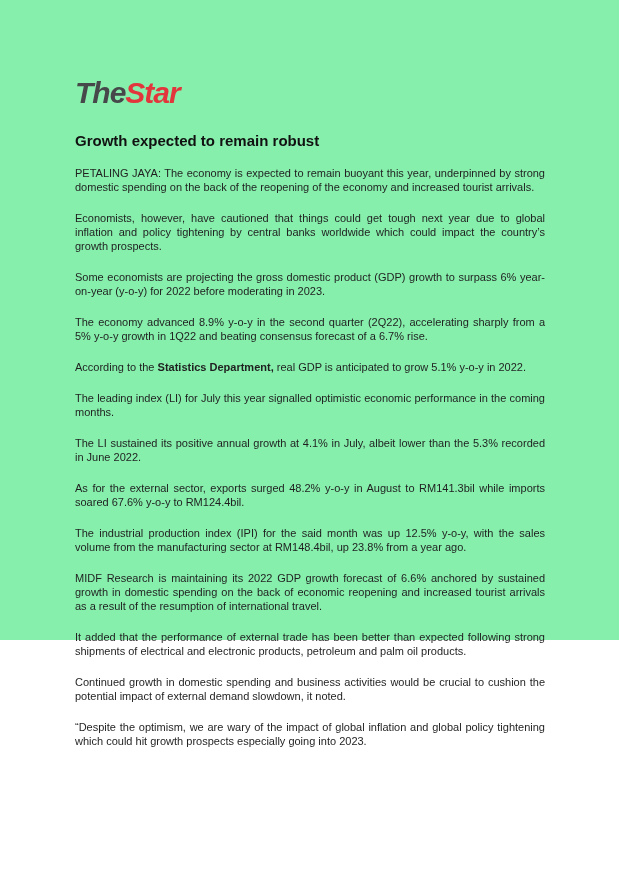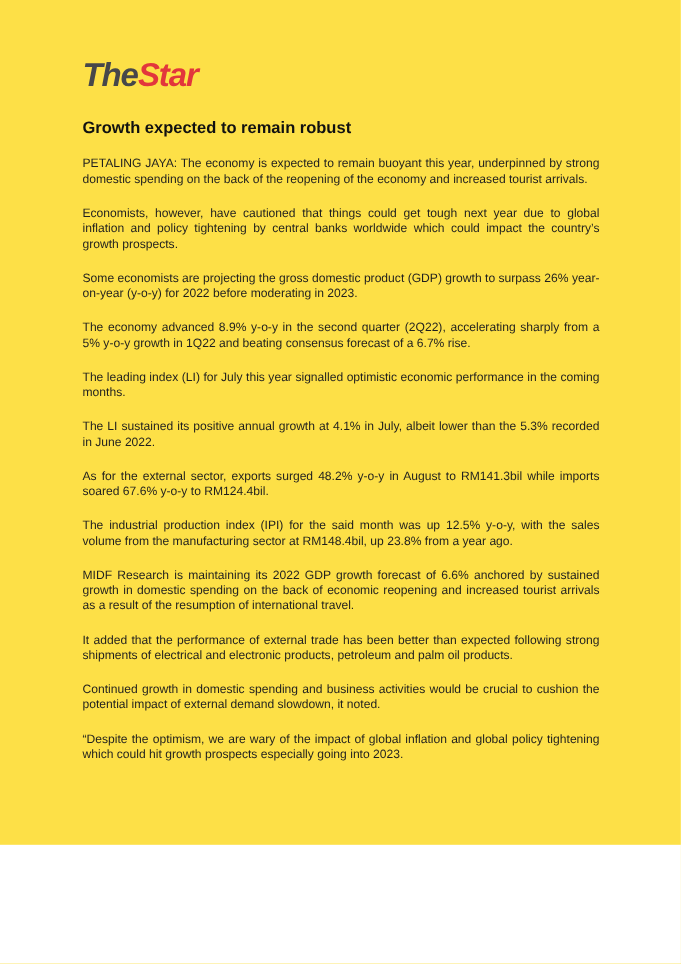--- a/index.html
+++ b/index.html
@@ -7,23 +7,23 @@
     width: 619px;
     height: 876px;
     background: #ffffff;
     font-family: "Liberation Sans", sans-serif;
     color: #1a1a1a;
     overflow: hidden;
   }
   .page {
     box-sizing: border-box;
     width: 619px;
-    height: 768px;
-    padding: 54px 74px 0 75px;
-    background: #fde047;
+    height: 640px;
+    padding: 78px 74px 0 75px;
+    background: #86efac;
   }
   .logo {
     font-style: italic;
     font-size: 30px;
     letter-spacing: -1px;
     line-height: 1;
     margin-bottom: 24px;
     white-space: nowrap;
   }
   .logo .logo-the {
@@ -56,22 +56,23 @@
 
   <div class="logo">
     <span class="logo-the">The</span><span class="logo-star">Star</span>
   </div>
 
   <h1 class="headline">Growth expected to remain robust</h1>
 
   <div class="article">
     <p><span>PETALING JAYA: The economy is expected to remain buoyant this year, underpinned by strong domestic spending on the back of the reopening of the economy and increased tourist arrivals.</span><span class="seg-bold"></span><span></span></p>
     <p><span>Economists, however, have cautioned that things could get tough next year due to global inflation and policy tightening by central banks worldwide which could impact the country’s growth prospects.</span><span class="seg-bold"></span><span></span></p>
-    <p><span>Some economists are projecting the gross domestic product (GDP) growth to surpass 26% year-on-year (y-o-y) for 2022 before moderating in 2023.</span><span class="seg-bold"></span><span></span></p>
+    <p><span>Some economists are projecting the gross domestic product (GDP) growth to surpass 6% year-on-year (y-o-y) for 2022 before moderating in 2023.</span><span class="seg-bold"></span><span></span></p>
     <p><span>The economy advanced 8.9% y-o-y in the second quarter (2Q22), accelerating sharply from a 5% y-o-y growth in 1Q22 and beating consensus forecast of a 6.7% rise.</span><span class="seg-bold"></span><span></span></p>
+    <p><span>According to the </span><span class="seg-bold">Statistics Department,</span><span> real GDP is anticipated to grow 5.1% y-o-y in 2022.</span></p>
     <p><span>The leading index (LI) for July this year signalled optimistic economic performance in the coming months.</span><span class="seg-bold"></span><span></span></p>
     <p><span>The LI sustained its positive annual growth at 4.1% in July, albeit lower than the 5.3% recorded in June 2022.</span><span class="seg-bold"></span><span></span></p>
     <p><span>As for the external sector, exports surged 48.2% y-o-y in August to RM141.3bil while imports soared 67.6% y-o-y to RM124.4bil.</span><span class="seg-bold"></span><span></span></p>
     <p><span>The industrial production index (IPI) for the said month was up 12.5% y-o-y, with the sales volume from the manufacturing sector at RM148.4bil, up 23.8% from a year ago.</span><span class="seg-bold"></span><span></span></p>
     <p><span>MIDF Research is maintaining its 2022 GDP growth forecast of 6.6% anchored by sustained growth in domestic spending on the back of economic reopening and increased tourist arrivals as a result of the resumption of international travel.</span><span class="seg-bold"></span><span></span></p>
     <p><span>It added that the performance of external trade has been better than expected following strong shipments of electrical and electronic products, petroleum and palm oil products.</span><span class="seg-bold"></span><span></span></p>
     <p><span>Continued growth in domestic spending and business activities would be crucial to cushion the potential impact of external demand slowdown, it noted.</span><span class="seg-bold"></span><span></span></p>
     <p><span>“Despite the optimism, we are wary of the impact of global inflation and global policy tightening which could hit growth prospects especially going into 2023.</span><span class="seg-bold"></span><span></span></p>
   </div>
 

